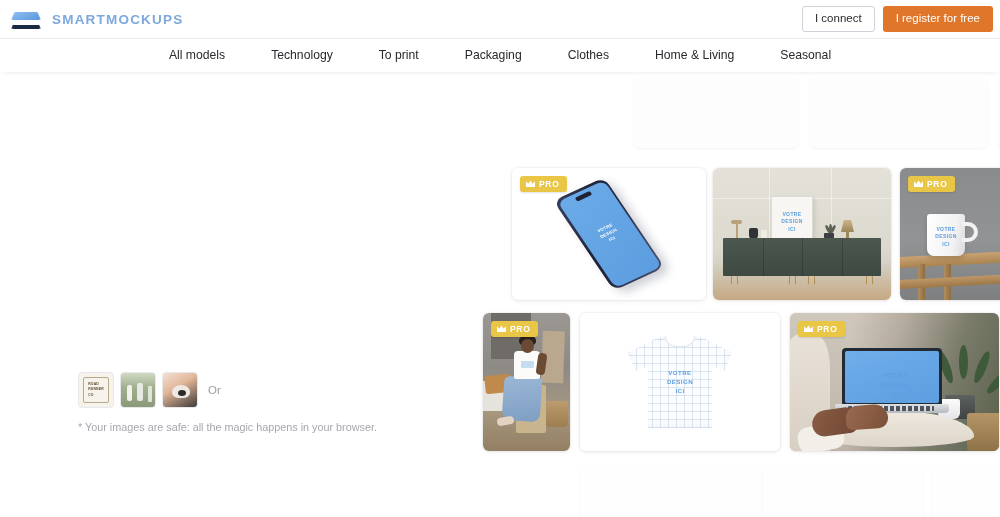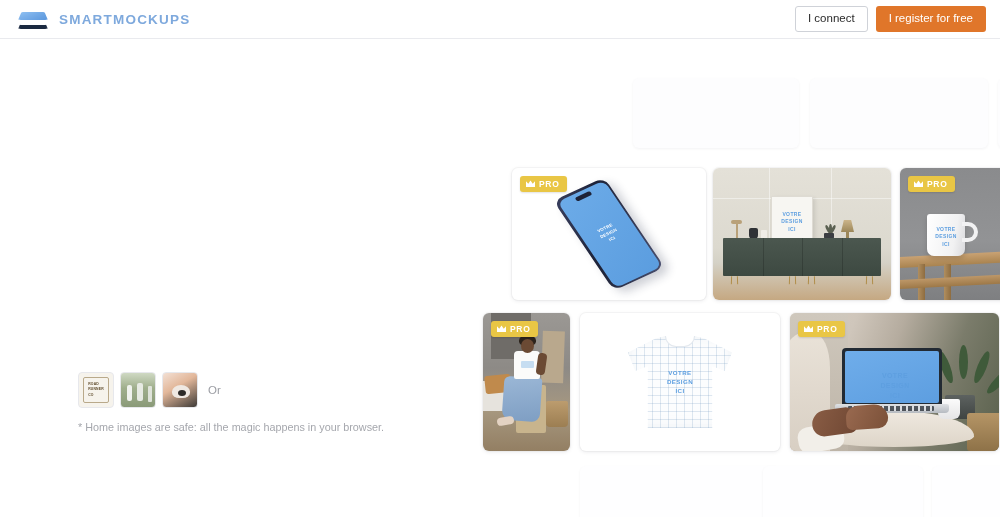--- a/index.html
+++ b/index.html
@@ -9,21 +9,21 @@
     background: #ffffff;
     overflow: hidden;
   }
   .page { position: relative; width: 1000px; height: 517px; background:#fff; }
 
   
   .topbar {
     position: absolute; top:0; left:0; width:1000px; height:39px;
     background:#fff; border-bottom:1px solid #e9eaee;
     display:flex; align-items:center; justify-content:space-between;
-    padding: 0 14px;
+    padding: 0 7px;
   }
   .brand { display:flex; align-items:center; gap:11px; padding-left: 4px;}
   .logo-stack { position:relative; width:30px; height:24px; }
   .logo-stack .lay {
     position:absolute; left:2px; width:26px; height:13px;
     border-radius:2px;
     transform: perspective(40px) rotateX(52deg);
   }
   .logo-stack .lay.bottom { top:11px; background:#1b2a41; }
   .logo-stack .lay.mid    { top:7px;  background:#ffffff; }
@@ -398,33 +398,42 @@
         <span class="lay top"></span>
       </span>
       <span class="brand-name">SMARTMOCKUPS</span>
     </div>
     <div class="topbar-actions">
       <button class="btn-connect">I connect</button>
       <button class="btn-register">I register for free</button>
     </div>
   </div>
 
+  <div class="navbar">
+    <div class="nav-item">All models</div>
+    <div class="nav-item">Technology</div>
+    <div class="nav-item">To print</div>
+    <div class="nav-item">Packaging</div>
+    <div class="nav-item">Clothes</div>
+    <div class="nav-item">Home &amp; Living</div>
+    <div class="nav-item">Seasonal</div>
+  </div>
 
 
 
   <div class="sample-row">
     <div class="thumb t1">
       <span class="badge-art">ROAD<br>RUNNER<br>CO</span>
     </div>
     <div class="thumb t2"></div>
     <div class="thumb t3"></div>
     <span class="or-text">Or</span>
   </div>
 
-  <div class="disclaimer">* Home images are safe: all the magic happens in your browser.</div>
+  <div class="disclaimer">* Your images are safe: all the magic happens in your browser.</div>
 
   <div class="gallery">
 
     <div class="ghost-row-top">
       <div class="card ghost" style="left:163px; top:-10px; width:166px; height:70px;"></div>
       <div class="card ghost" style="left:340px; top:-10px; width:178px; height:70px;"></div>
       <div class="card ghost" style="left:528px; top:-10px; width:90px; height:70px;"></div>
     </div>
 
     <div class="card" id="card-phone">

